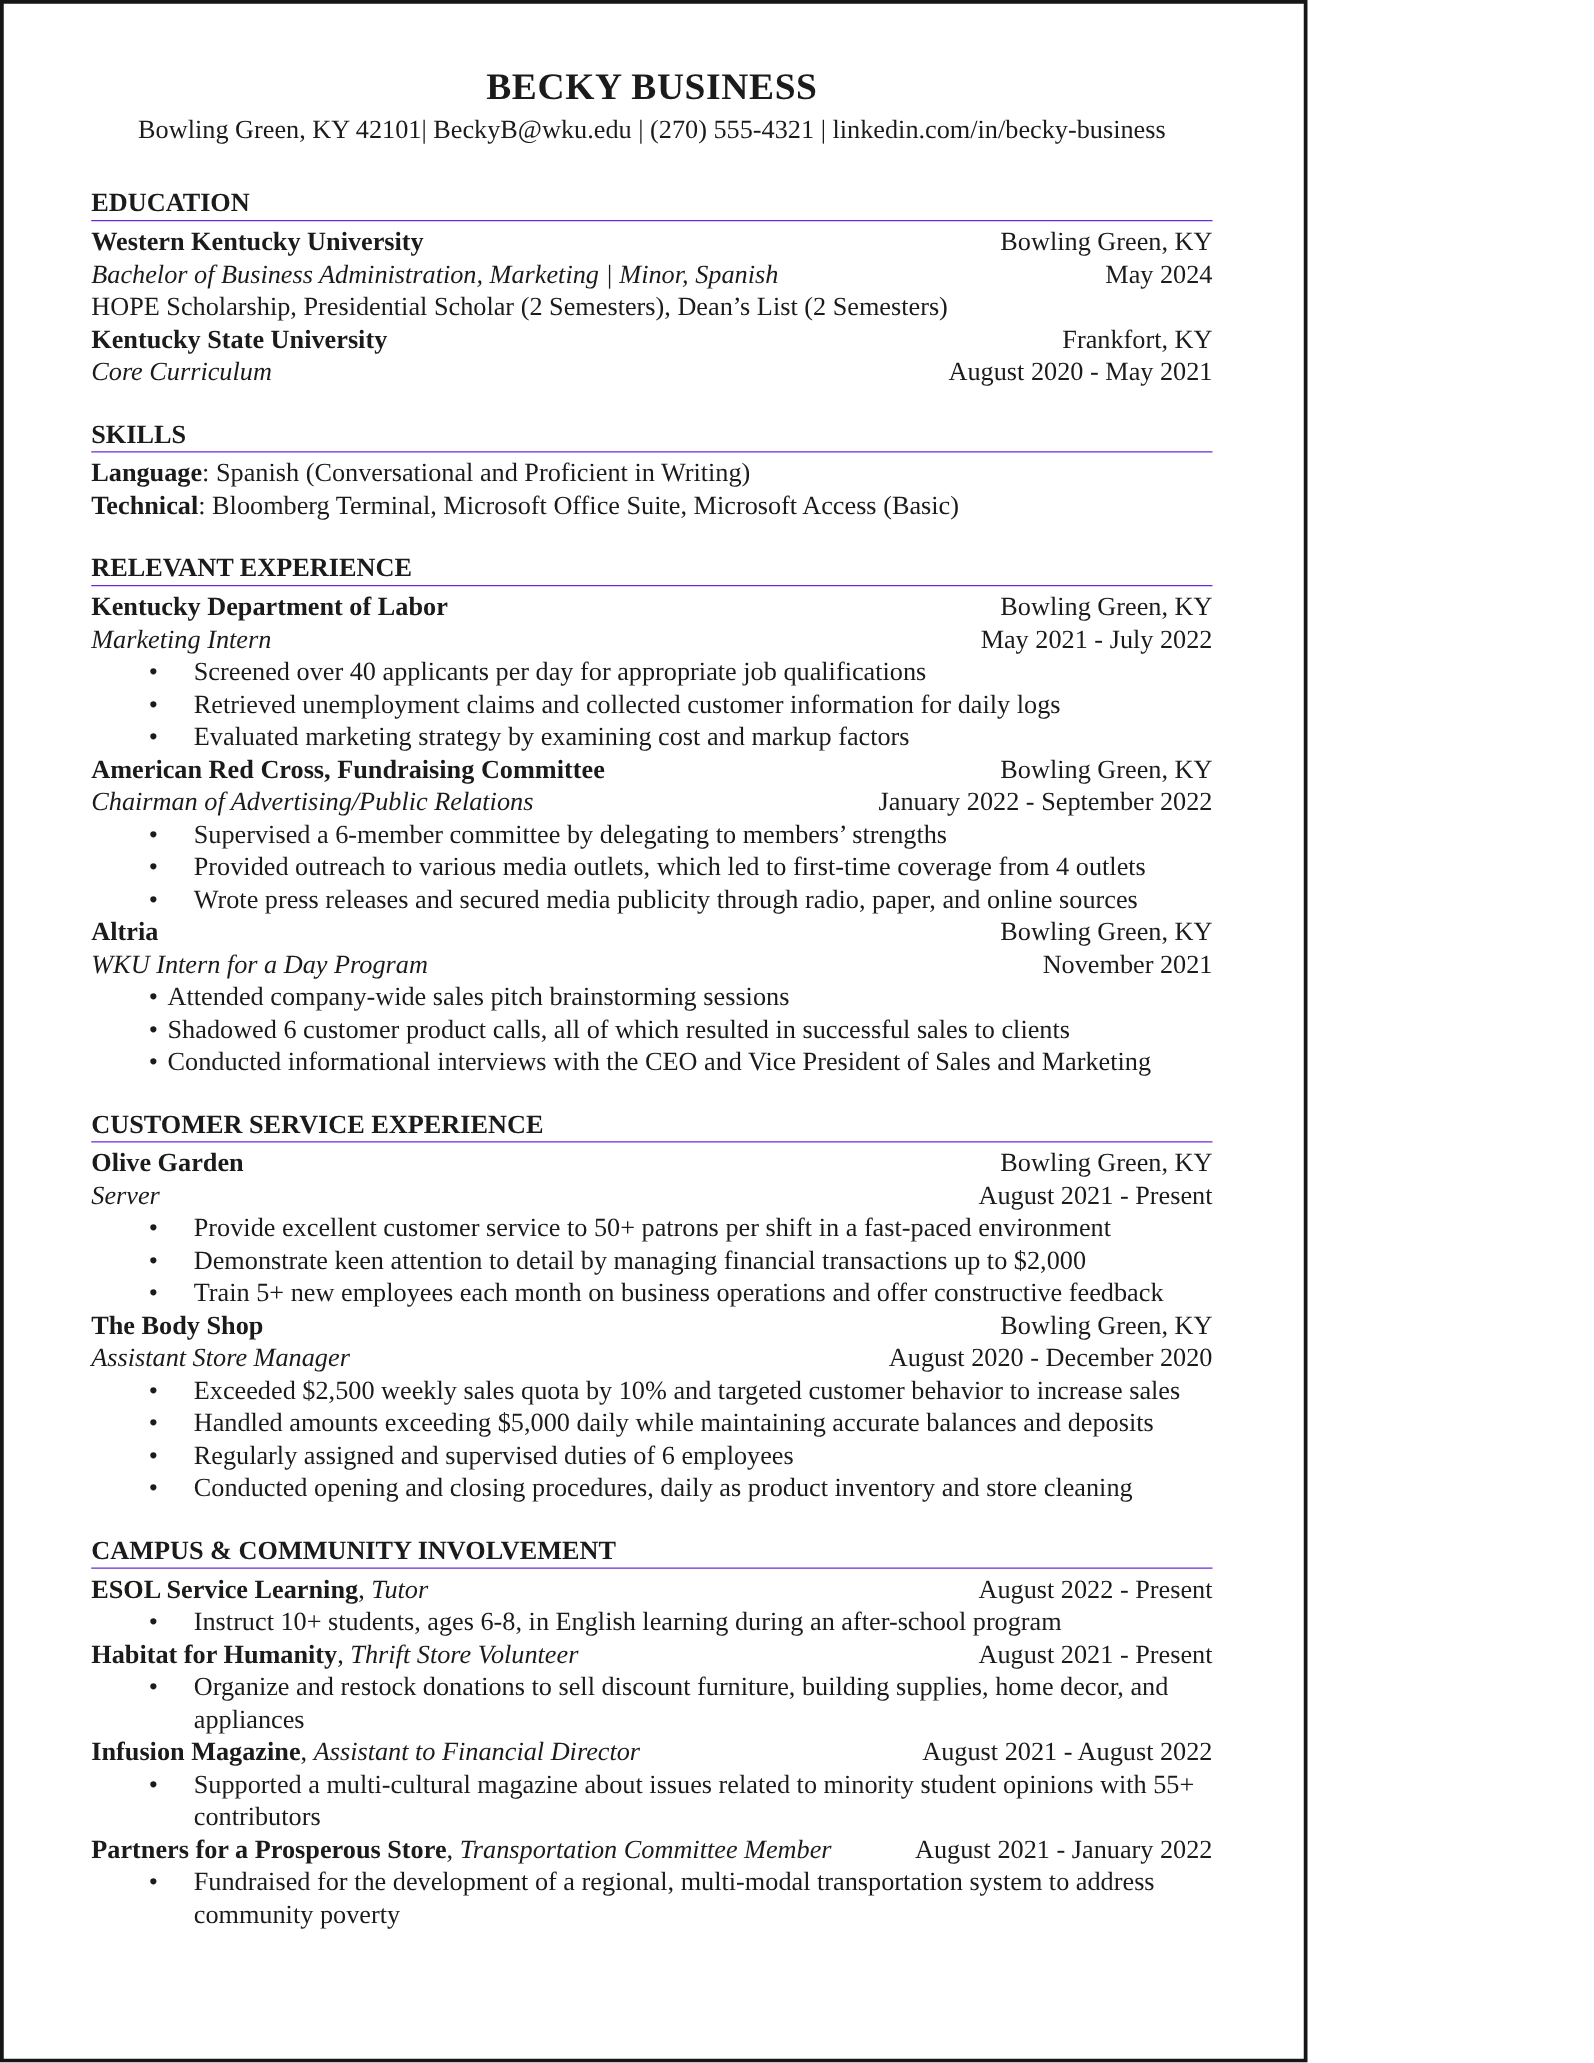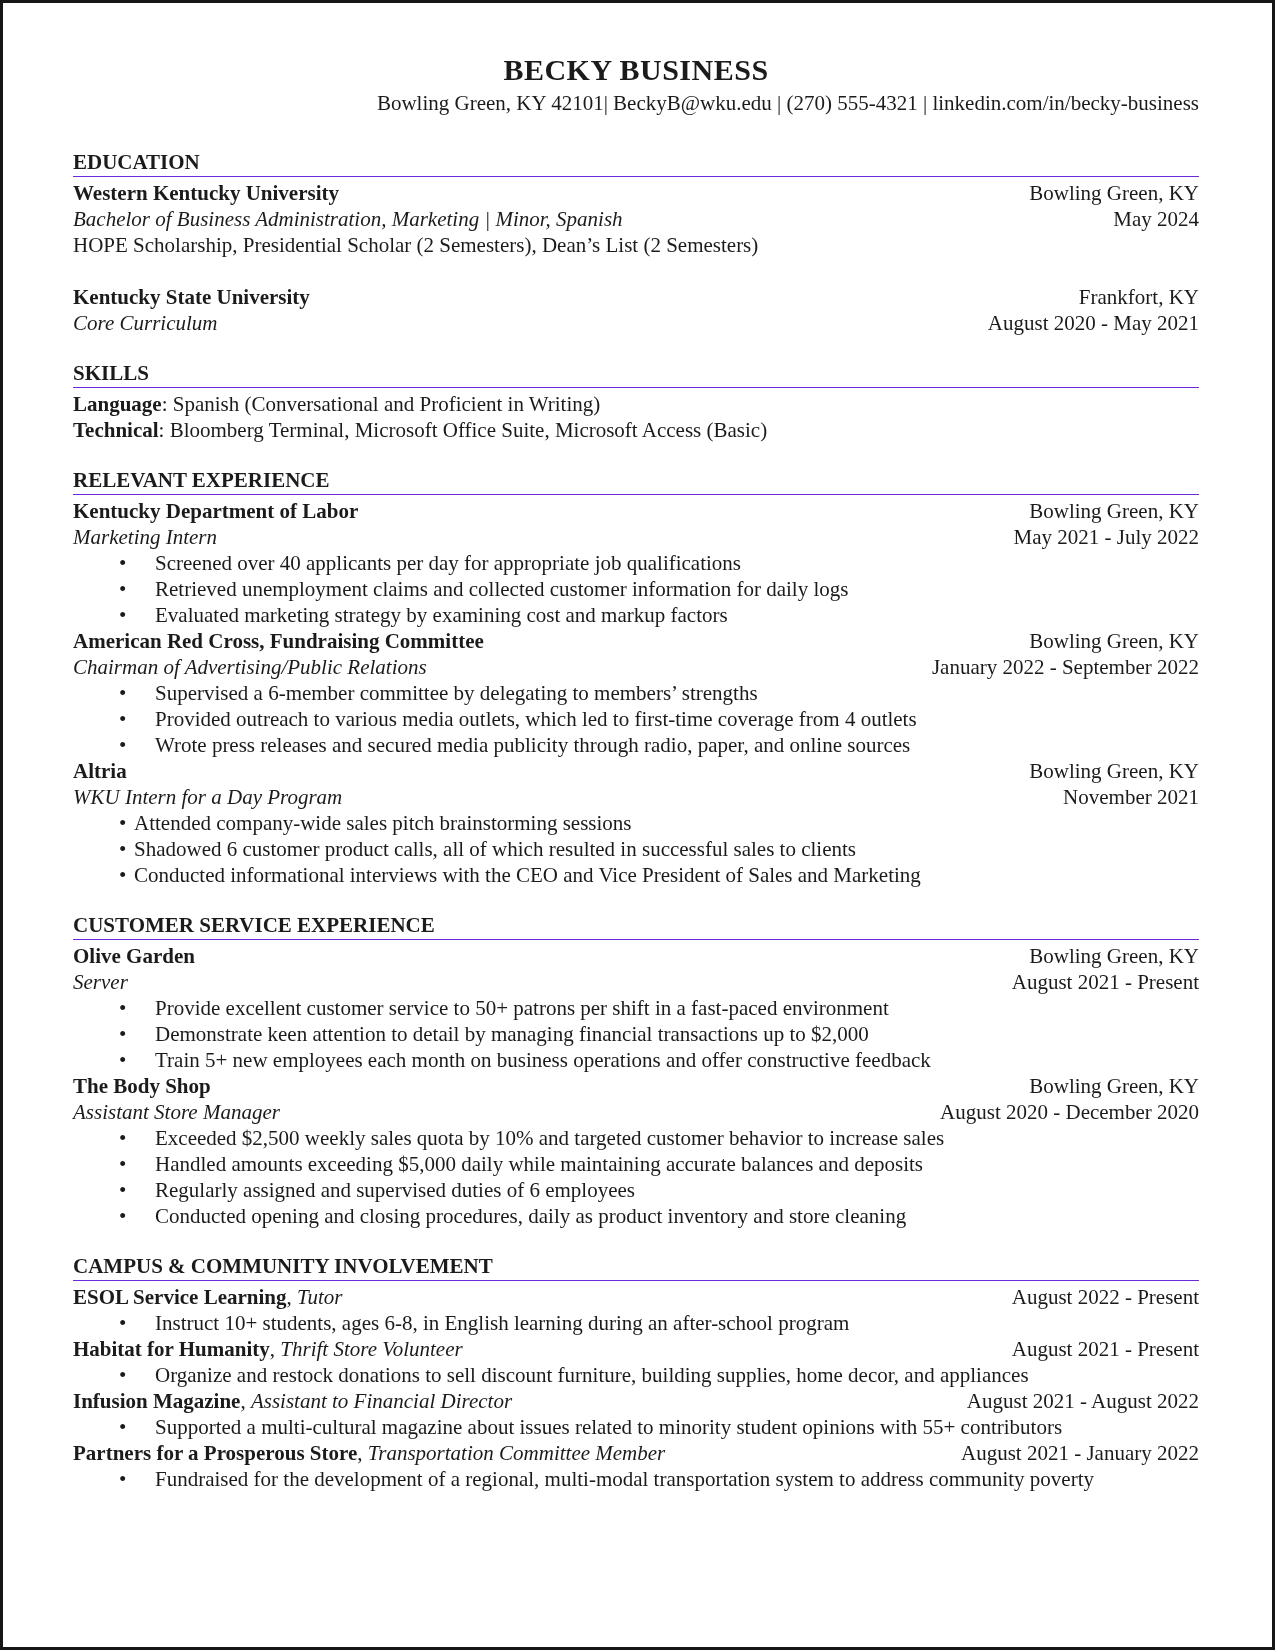--- a/index.html
+++ b/index.html
@@ -1,52 +1,52 @@
 <!DOCTYPE html>
 <html><head>
 <meta charset="utf-8">
 <style>
   html, body { margin: 0; padding: 0; background: #ffffff; }
   .page {
-    width: 1275px;
+    width: 1046px;
     height: 1650px;
     box-sizing: border-box;
     border: 3px solid #161616;
     background: #ffffff;
     padding: 50px 73px 0 70px;
     font-family: "Liberation Serif", "DejaVu Serif", serif;
     font-size: 21px;
     line-height: 26px;
     color: #1b1b1b;
     overflow: hidden;
   }
   .resume-header { text-align: center; }
   .resume-name {
     font-size: 30px;
     font-weight: bold;
     line-height: 34px;
     letter-spacing: 0.5px;
   }
-  .contact-line { line-height: 28px; margin-top: 2px; text-align: right; }
+  .contact-line { line-height: 28px; margin-top: 2px; }
 
   .sec { margin-top: 25px; }
   .sec.first { margin-top: 33px; }
   .sec-heading {
     font-weight: bold;
     line-height: 25px;
     border-bottom: 1px solid #6d28d9;
     padding-bottom: 1px;
     margin-bottom: 3px;
   }
   .row { display: flex; justify-content: space-between; }
   .row .left { flex: 1 1 auto; }
   .row .right { flex: 0 0 auto; text-align: right; white-space: nowrap; padding-left: 12px; }
   .org { font-weight: bold; }
   .role { font-style: italic; }
-  .entry.gap { margin-bottom: 26px; }
+  .entry.gap { }
 
   .bullet { display: flex; padding-left: 46px; }
   .bullet .dot { flex: 0 0 36px; }
   .entry.tight .bullet .dot { flex: 0 0 15px; }
 
   .skill-label { font-weight: bold; margin-top: 28px; }
 </style>
 </head>
 <body>
 

